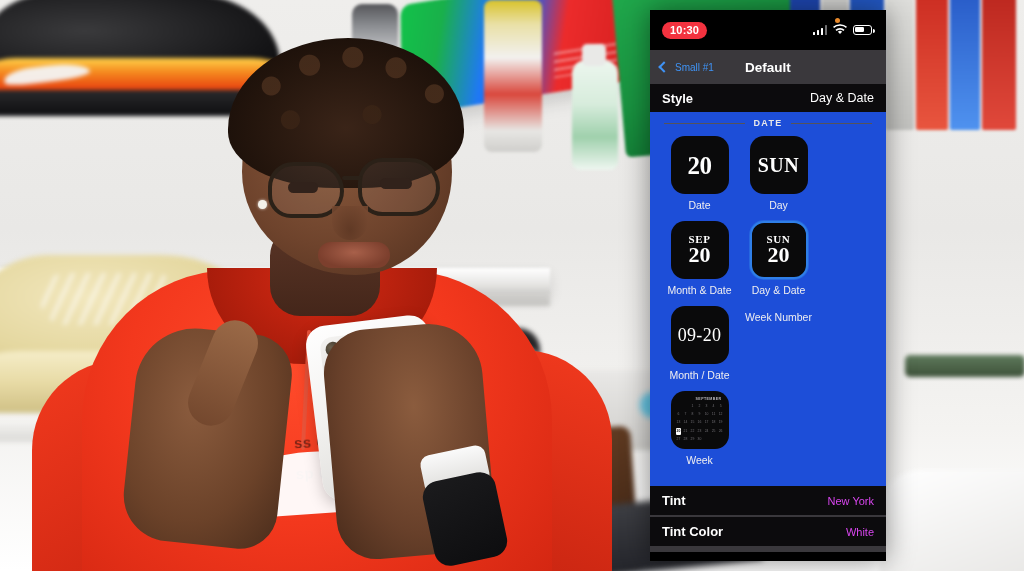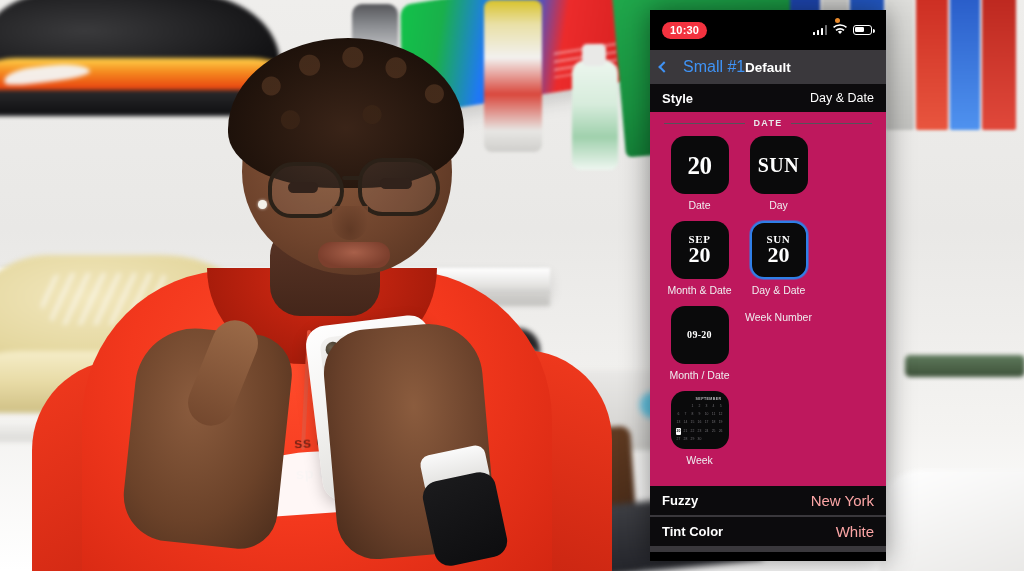--- a/index.html
+++ b/index.html
@@ -254,83 +254,83 @@
   .battShell::after { content:""; position:absolute; right:-3.5px; top:2.6px; width:2px; height:4px;
     background:#fff; border-radius:0 2px 2px 0; }
   .battFill { position:absolute; left:1.2px; top:1.2px; width:9px; height:5.2px; background:#fff; border-radius:1.2px; }
   .orangeDot { position:absolute; right:46px; top:8px; width:5px; height:5px; border-radius:50%; background:#e8892b; }
 
   
   .navBar {
     height:34px; background:#3a383c; display:flex; align-items:center;
     position:relative; padding:0 10px;
   }
-  .backBtn { display:flex; align-items:center; gap:15px; color:#3f93f5; font-size:16px;text-align:right; }
+  .backBtn { display:flex; align-items:center; gap:7px; color:#3f93f5; font-size:10px;text-align:right; }
   .chev { width:8px; height:8px; border-left:2px solid #3f93f5; border-bottom:2px solid #3f93f5;
     transform:rotate(45deg); display:inline-block; }
   .navTitle {
     position:absolute; left:0; right:0; text-align:center; color:#fff;
     font-size:13.5px; font-weight:700; pointer-events:none;
   }
 
   
   .styleRow {
     height:28px; background:#0c0b0d; display:flex; align-items:center;
     justify-content:space-between; padding:0 12px;
   }
   .styleRow .lbl { color:#fff; font-size:13px; font-weight:700; }
   .styleRow .val { color:#fff; font-size:12.5px; }
 
   
   .fuzzyRow { height:28px; background:#3a383c; display:flex; align-items:center; padding:0 12px; }
   .fuzzyRow span { color:#cfcdd0; font-size:12.5px; }
 
   
-  .pickerBody { background:#be185d; padding:0 0 10px; }
+  .pickerBody { background:#1d4ed8; padding:0 0 10px; }
   .sectionHead {
     display:flex; align-items:center; gap:8px; padding:6px 14px 4px;
   }
   .sectionHead .line { flex:1; height:1px; background:#55535a; }
   .sectionHead .txt { color:#e9e8ea; font-size:9px; font-weight:700; letter-spacing:1.3px; }
 
   .grid { display:flex; flex-wrap:wrap; padding:4px 10px 0; }
   .cell { width:79px; display:flex; flex-direction:column; align-items:center; margin-bottom:10px; }
   .card {
     width:58px; height:58px; border-radius:14px; background:#0a0a0b;
     display:flex; flex-direction:column; align-items:center; justify-content:center;
     color:#fff; font-family:"Liberation Serif", serif; line-height:1;
     border:2.5px solid transparent;
   }
   .card.selected { border-color:#2f7fe8; box-shadow:0 0 0 1px rgba(47,127,232,.5); }
   .card .big { font-size:25px; font-weight:700; letter-spacing:-.5px; }
   .card .mid { font-size:20px; font-weight:700; letter-spacing:.5px; }
   .card .small { font-size:11px; font-weight:700; letter-spacing:.6px; }
   .card .num2 { font-size:22px; font-weight:700; margin-top:-1px; }
-  .card .dash { font-size:10px; font-weight:700; letter-spacing:.3px; }
+  .card .dash { font-size:18px; font-weight:400; letter-spacing:.3px; }
   .cellLabel { color:#efeef0; font-size:10.5px; margin-top:5px;
     font-family:"Liberation Sans", sans-serif; white-space:nowrap; }
 
   
   .calCard { width:58px; height:58px; border-radius:14px; background:#0a0a0b;
     padding:6px 5px; display:flex; flex-direction:column; }
   .calTitle { color:#b9b7bb; font-size:3.6px; font-weight:700; letter-spacing:.4px;
     text-align:right; padding-right:2px; margin-bottom:2px; }
   .calGrid { display:grid; grid-template-columns:repeat(7,1fr); gap:1.2px; flex:1; }
   .calGrid b { display:block; font-size:3.4px; color:#6f6d72; text-align:center;
     font-weight:400; line-height:6px; }
   .calGrid b.on { background:#fff; color:#0a0a0b; border-radius:1px; font-weight:700; }
 
   
   .settingsList { background:#3a383c; padding-bottom:4px; }
   .setRow {
     height:29px; background:#0c0b0d; display:flex; align-items:center;
     justify-content:space-between; padding:0 12px; margin-bottom:2px;
   }
   .setRow .k { color:#fff; font-size:13px; font-weight:700; }
-  .setRow .v { color:#fca5a5; font-size:15px; }
+  .setRow .v { color:#d946ef; font-size:11px; }
 </style>
 </head>
 <body>
 
 <div id="stage">
 
   <div class="photo">
     <div class="wall"></div>
 
     <div class="boxRGB">
@@ -542,21 +542,21 @@
                 <b>30</b>
               </div>
             </div>
             <div class="cellLabel">Week</div>
           </div>
         </div>
     </div>
 
     <div class="settingsList" id="settings-list">
         <div class="setRow">
-          <span class="k">Fuzzy</span>
+          <span class="k">Tint</span>
           <span class="v">New York</span>
         </div>
         <div class="setRow">
           <span class="k">Tint Color</span>
           <span class="v">White</span>
         </div>
       </div>
 
   </div>
 </div>

